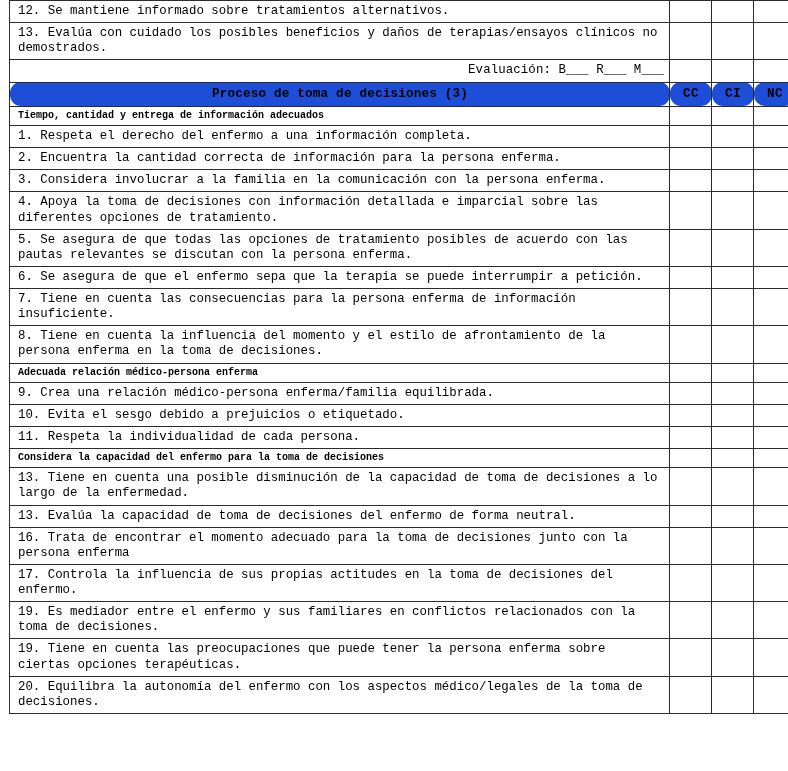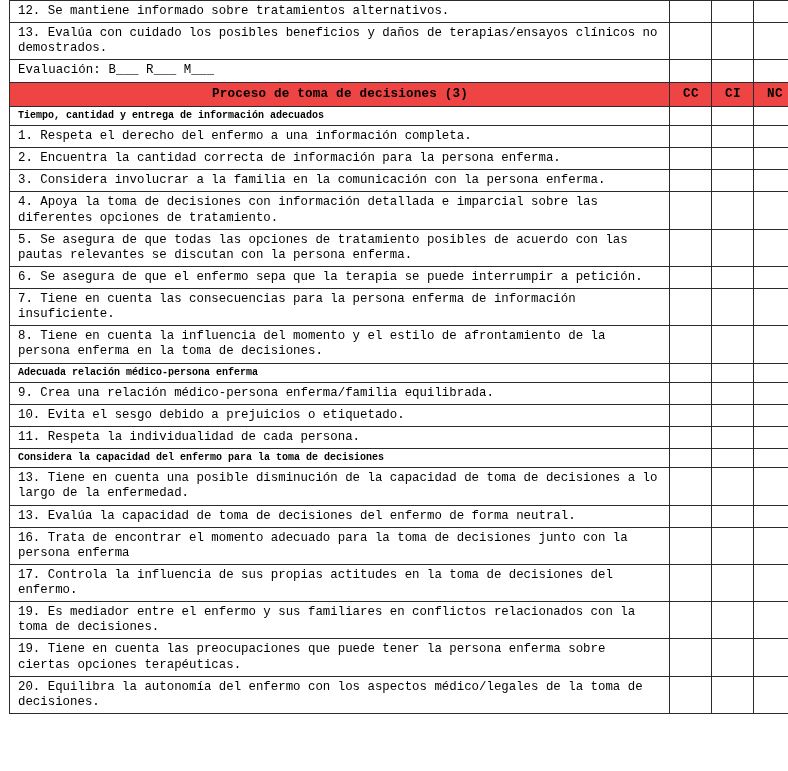--- a/index.html
+++ b/index.html
@@ -43,29 +43,31 @@
     text-align: center;
     vertical-align: middle;
     padding: 3px 2px;
   }
   tr.item td.text {
     padding-left: 8px;
   }
   tr.eval td.text {
     padding-left: 8px;
     letter-spacing: 0.1px;
+    text-align: right;
   }
   tr.section-title td {
     text-align: center;
     font-weight: bold;
-    background: #ef4444;
+    background: #1d4ed8;
     font-size: 12.6px;
     padding-top: 4px;
     padding-bottom: 4px;
     letter-spacing: 0.2px;
+    border-radius: 11px;
   }
   tr.section-title td.mark {
     letter-spacing: 0.4px;
   }
   tr.subheading td.text {
     font-weight: bold;
     padding-left: 8px;
     font-size: 10px;
   }
 </style>

